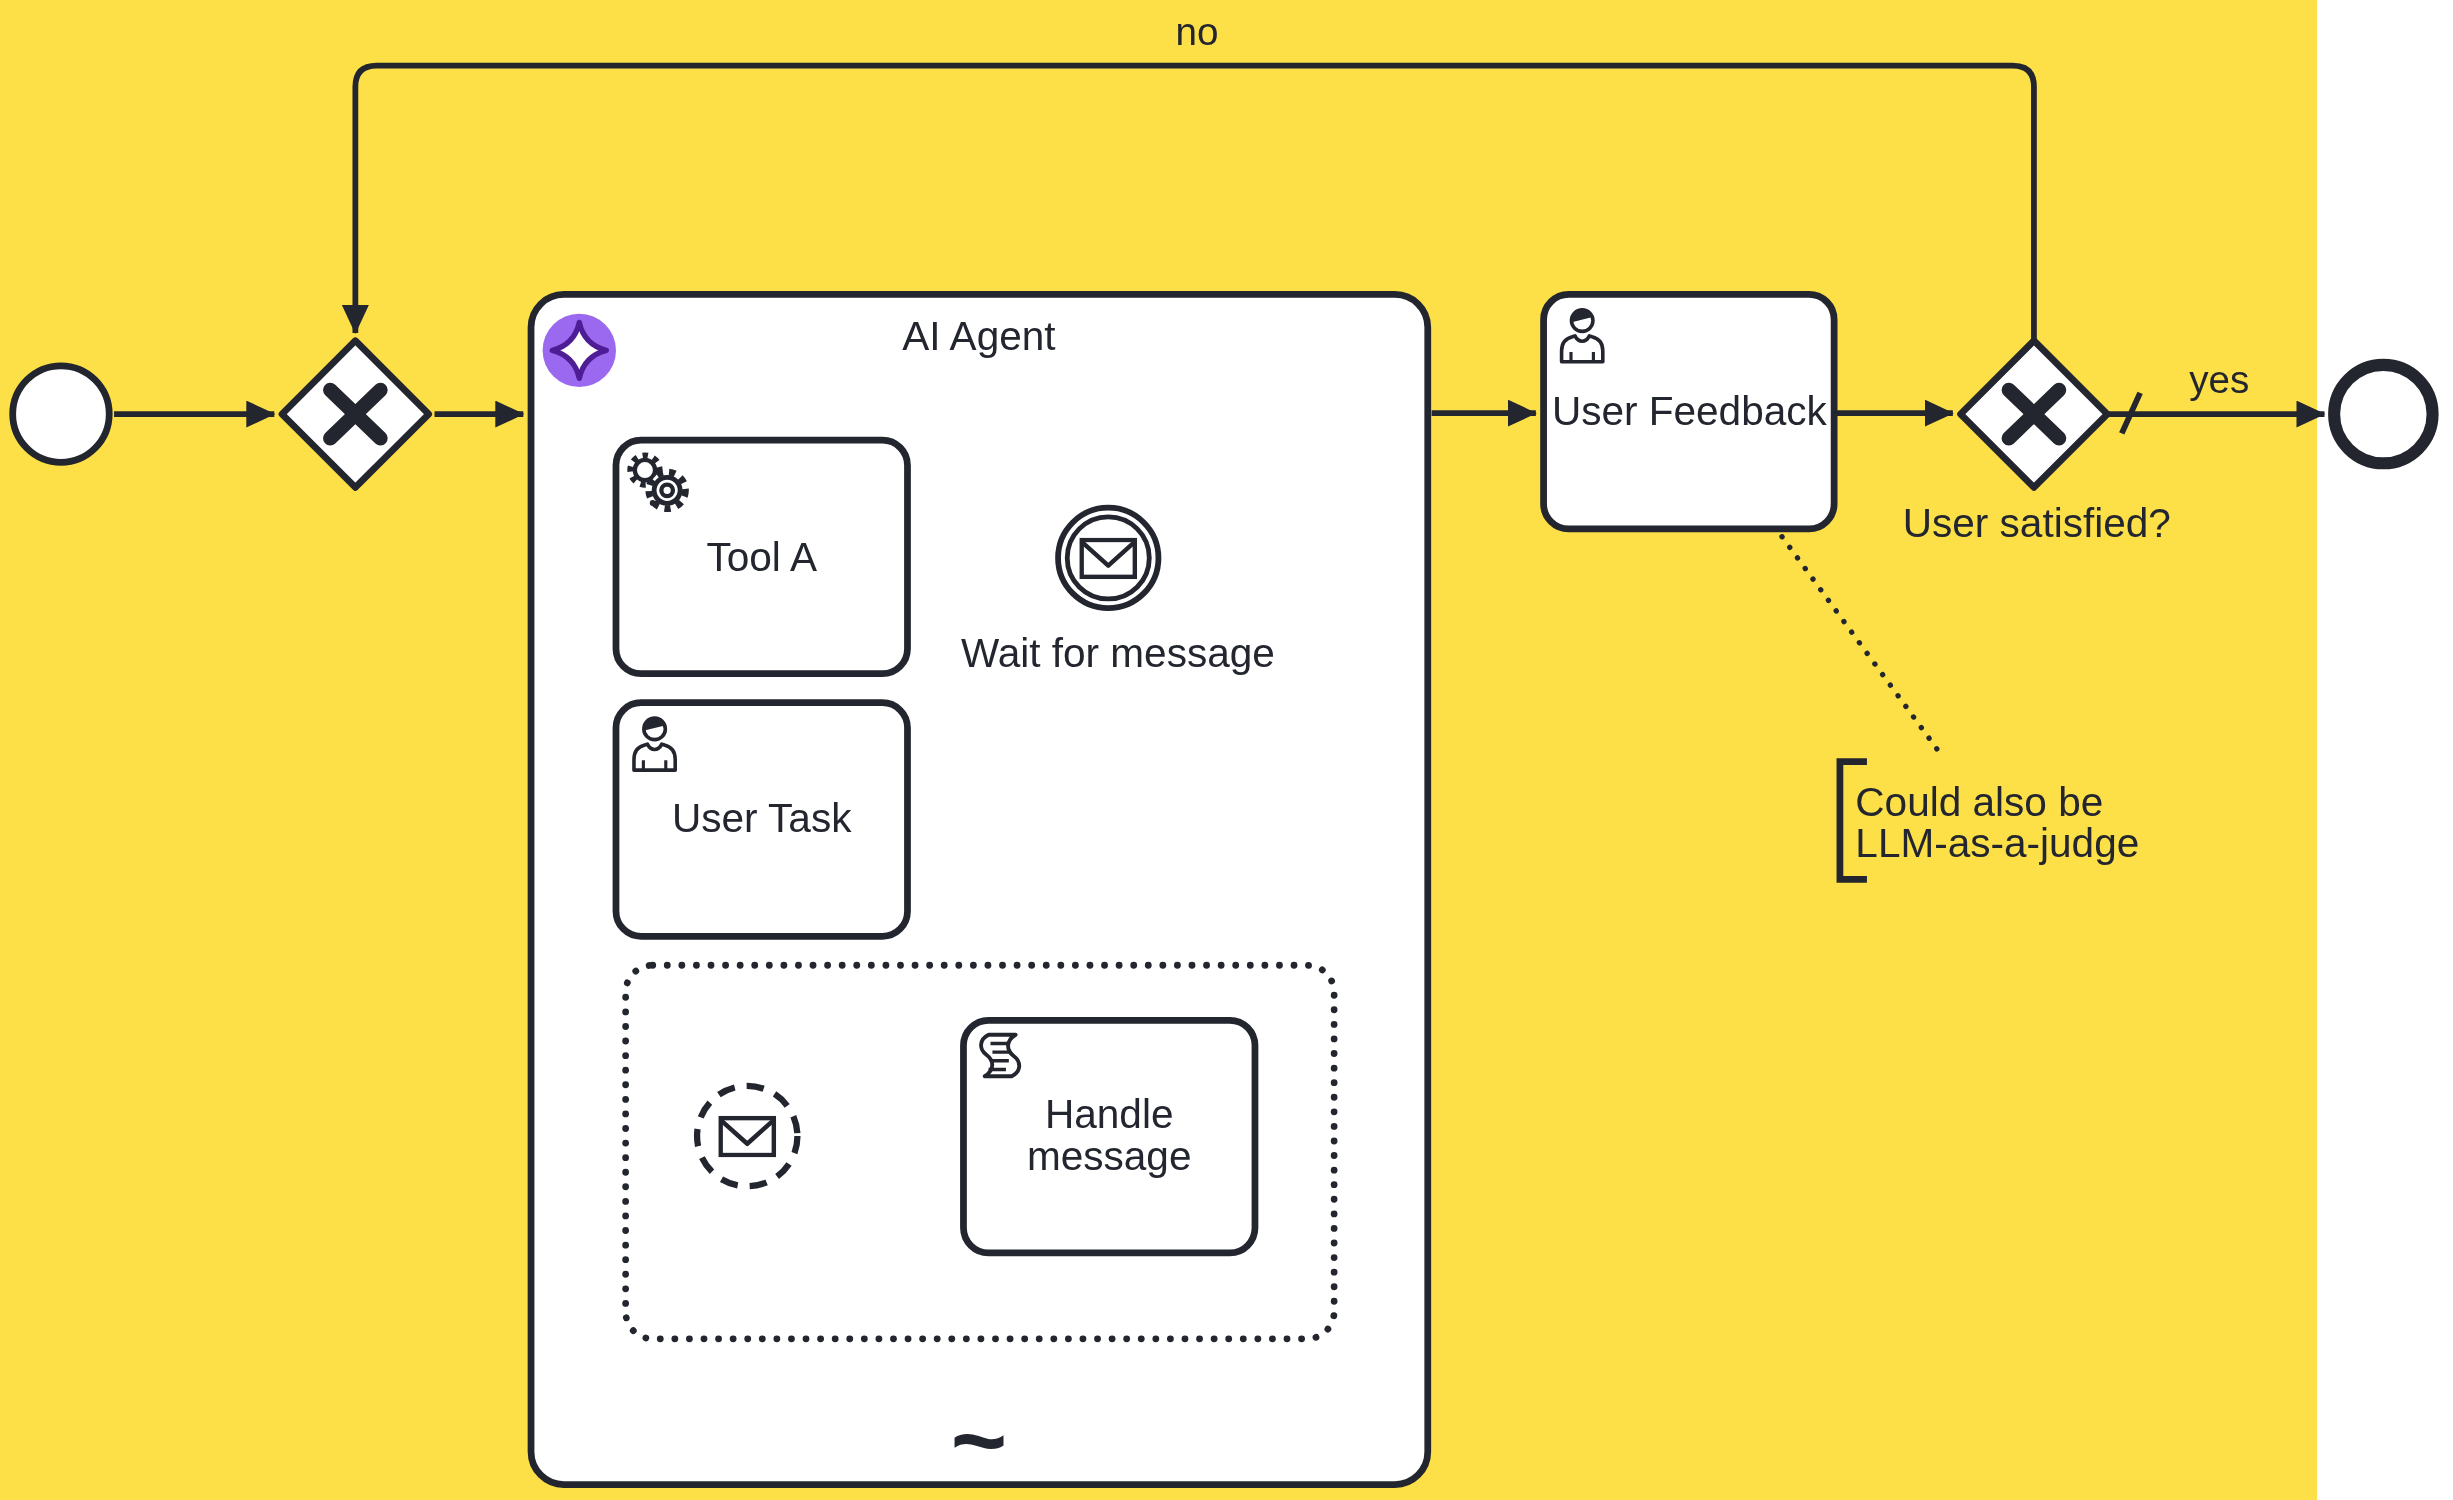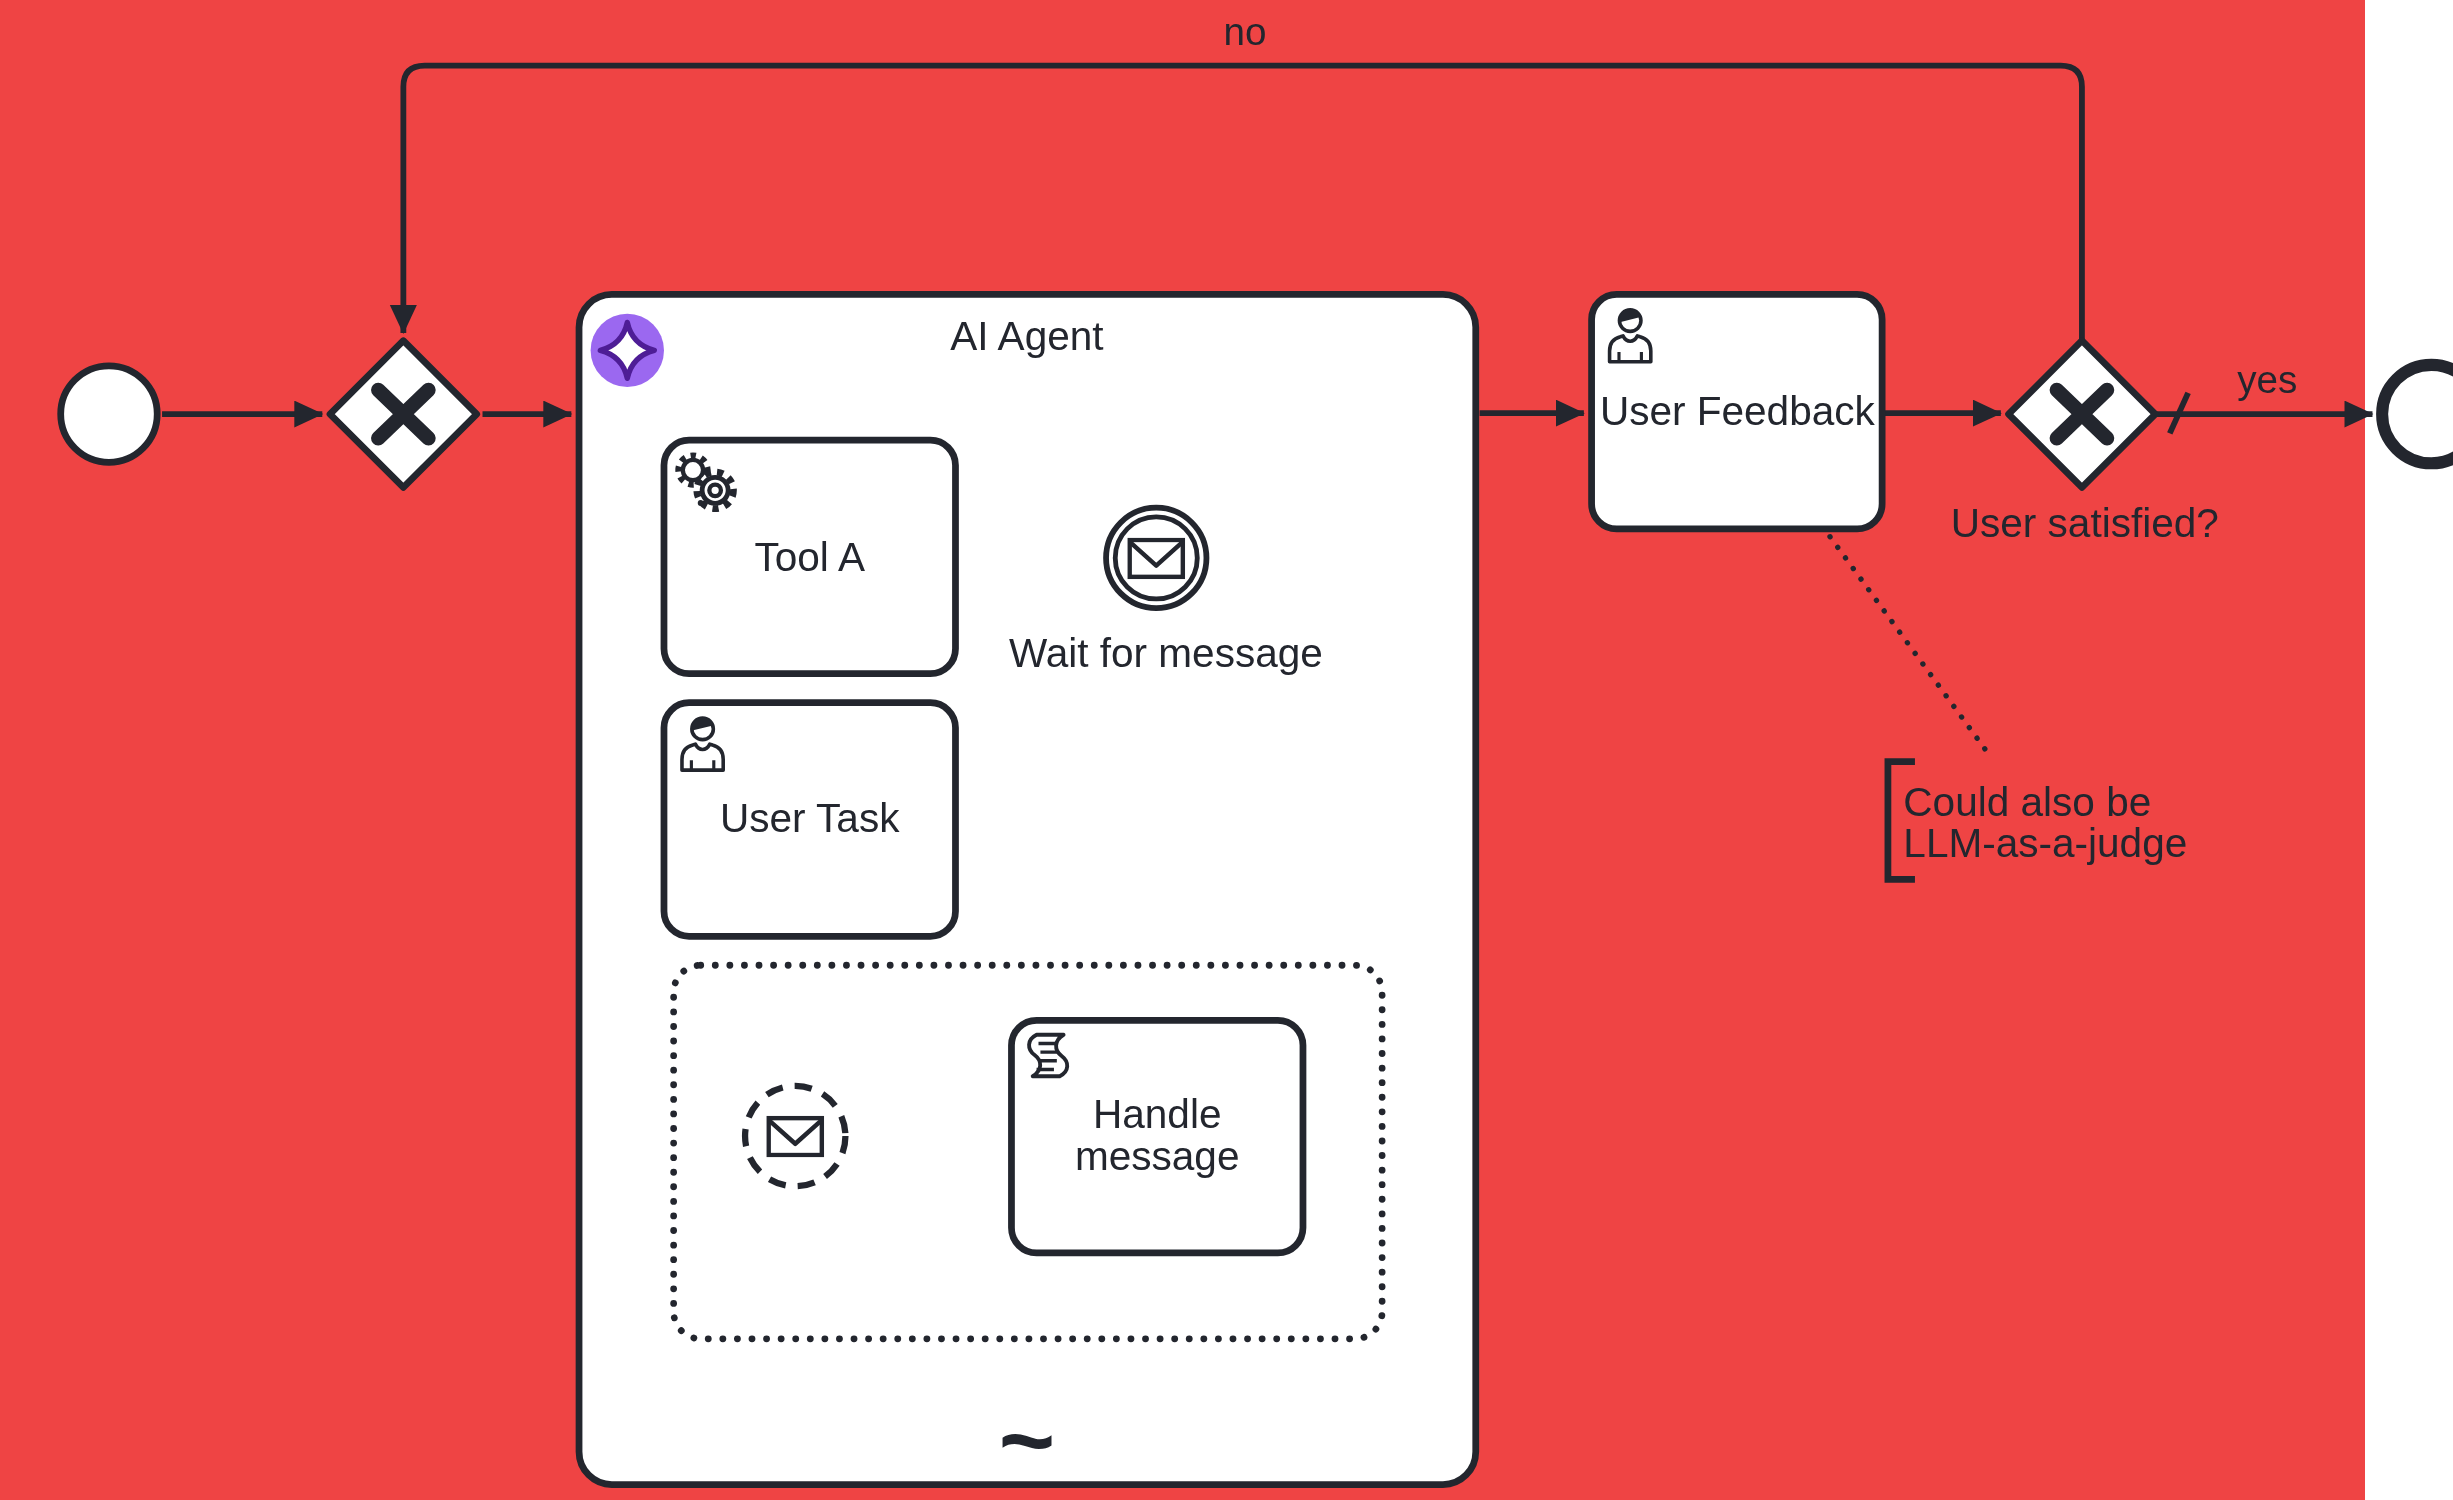--- a/index.html
+++ b/index.html
@@ -1,17 +1,17 @@
 <!DOCTYPE html>
 <html><head>
 <meta charset="utf-8">
 <title>Diagram</title>
 <style>
   html,body{margin:0;padding:0;background:#ffffff;}
-  .canvas{width:2317px;height:1500px;background:#ef4444;position:relative;padding-left:48px;}
+  .canvas{width:2317px;height:1500px;background:#fde047;position:relative;}
   svg{display:block;}
   text{font-family:"Liberation Sans", sans-serif;fill:#23262e;}
   .lbl{font-size:42px;}
   .flow{font-size:40px;}
   .shape{fill:#ffffff;stroke:#23262e;}
   .edge{fill:none;stroke:#23262e;stroke-width:6;}
 </style>
 </head>
 <body>
 

